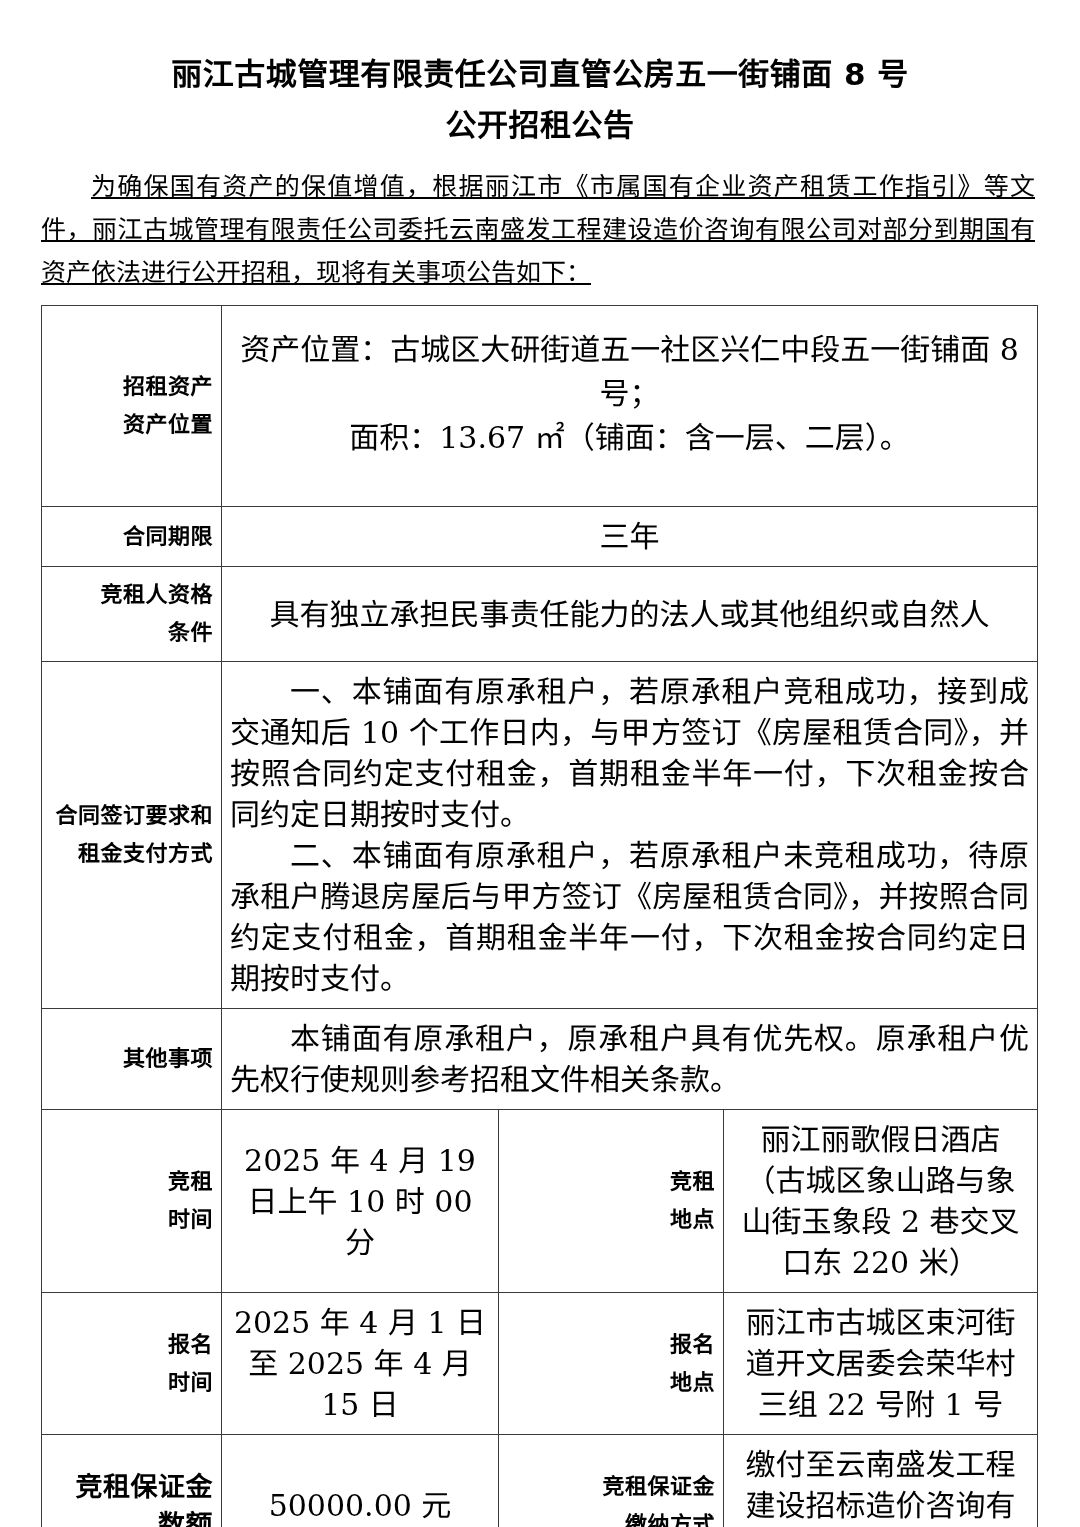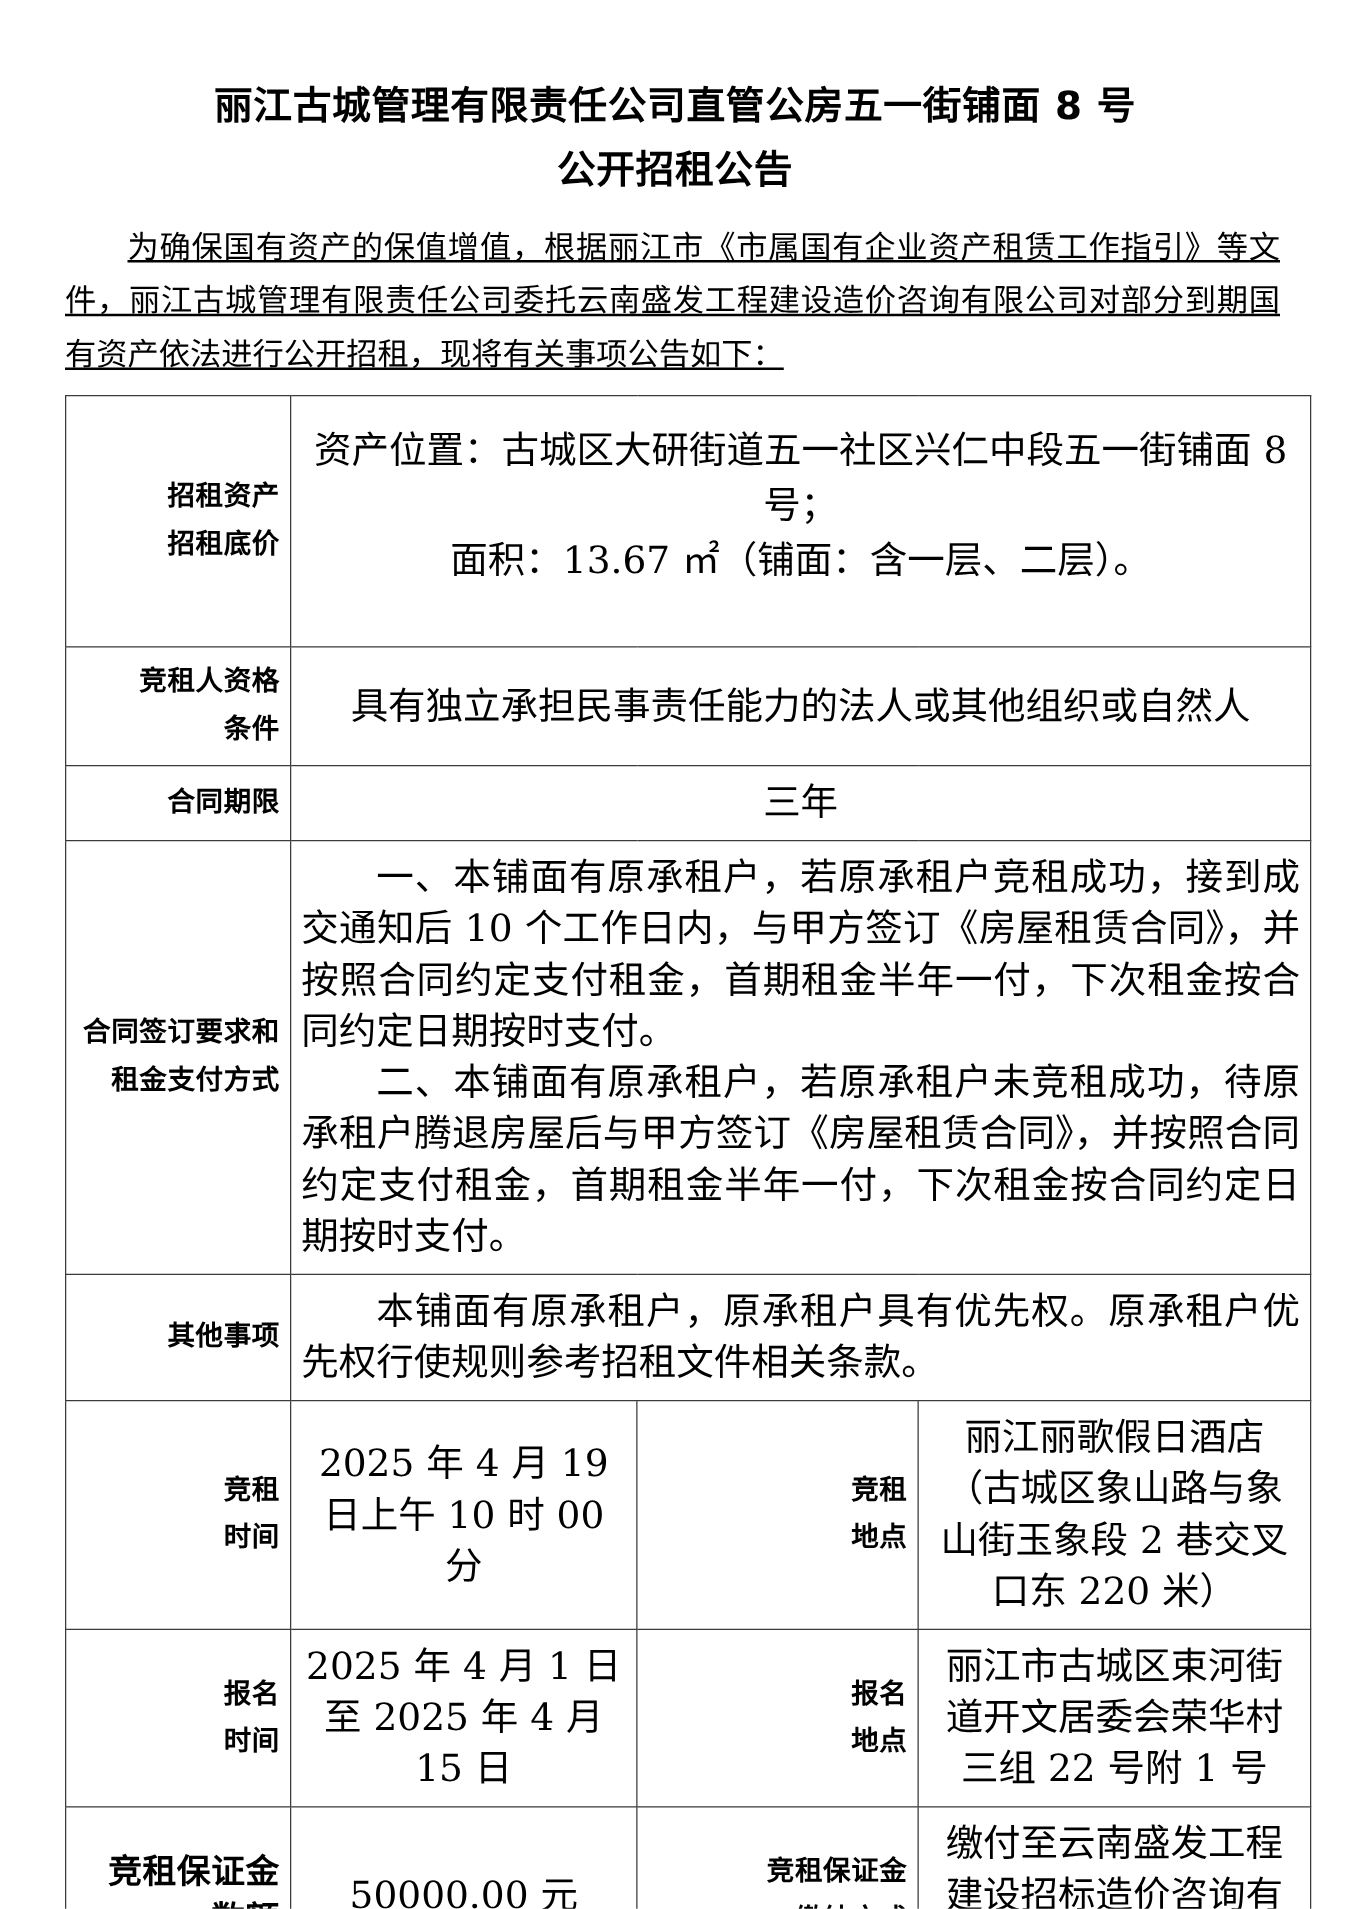--- a/index.html
+++ b/index.html
@@ -13,21 +13,21 @@
     height: 1527px;
     font-family: "DejaVu Serif", "Liberation Serif", serif;
     color: #000000;
     overflow: hidden;
   }
   .page {
     position: relative;
     width: 1080px;
     height: 1078px;
     box-sizing: border-box;
-    padding: 12px;
+    padding: 1px;
   }
 
   
   .doc-title {
     margin: 0;
     padding: 48px 78px 0 78px;
     font-family: "DejaVu Sans", "Liberation Sans", sans-serif;
     font-weight: 700;
     font-size: 31px;
     line-height: 51px;
@@ -118,40 +118,40 @@
         <col class="c1">
           <col class="c2">
           <col class="c3">
           <col class="c4">
       </colgroup>
       <tbody>
 
         <tr>
           <td class="label">
             <div>招租资产</div>
-            <div>招租底价</div>
+            <div>资产位置</div>
           </td>
           <td colspan="3" class="val ctr tall" style="padding-top:22px;padding-bottom:46px;">
             <div class="p">资产位置：古城区大研街道五一社区兴仁中段五一街铺面 8 号；</div>
             <div class="p"><span>面积：13.67 </span><span>㎡</span><span>（铺面：含一层、二层）。</span></div>
           </td>
         </tr>
 
 
         <tr>
+          <td class="label">合同期限</td>
+          <td colspan="3" class="val ctr">三年</td>
+        </tr>
+
+        <tr>
           <td class="label">
             <div>竞租人资格</div>
             <div>条件</div>
           </td>
           <td colspan="3" class="val ctr">具有独立承担民事责任能力的法人或其他组织或自然人</td>
-        </tr>
-
-        <tr>
-          <td class="label">合同期限</td>
-          <td colspan="3" class="val ctr">三年</td>
         </tr>
 
         <tr>
           <td class="label">
             <div>合同签订要求和</div>
             <div>租金支付方式</div>
           </td>
           <td colspan="3" class="val just">
             <div class="p ind">一、本铺面有原承租户，若原承租户竞租成功，接到成交通知后 10 个工作日内，与甲方签订《房屋租赁合同》，并按照合同约定支付租金，首期租金半年一付，下次租金按合同约定日期按时支付。</div>
             <div class="p ind">二、本铺面有原承租户，若原承租户未竞租成功，待原承租户腾退房屋后与甲方签订《房屋租赁合同》，并按照合同约定支付租金，首期租金半年一付，下次租金按合同约定日期按时支付。</div>

